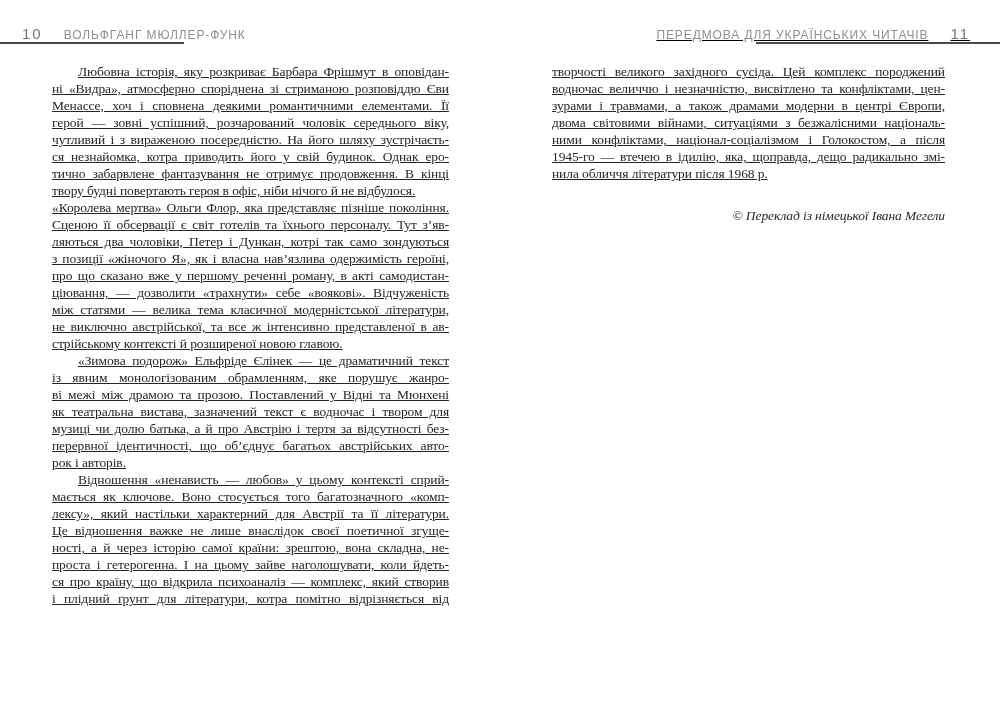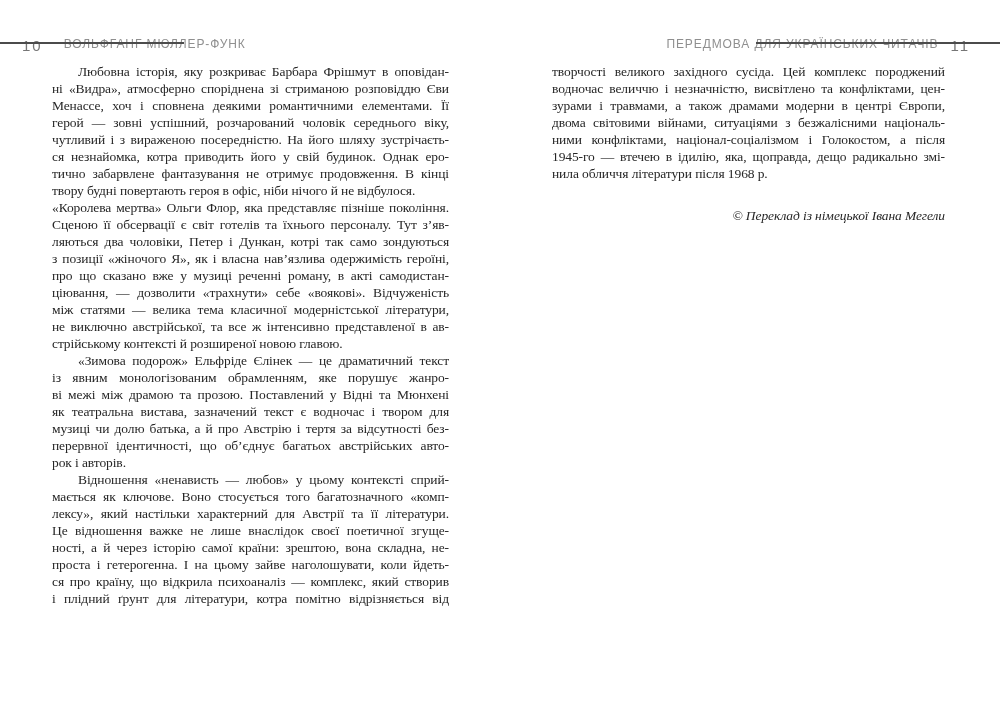--- a/index.html
+++ b/index.html
@@ -6,27 +6,27 @@
   body {
     width: 1000px; height: 709px;
     background: #ffffff;
     position: relative;
     overflow: hidden;
     font-family: "Liberation Serif", serif;
   }
 
   
   .running-head {
-    position: absolute; top: 37px;
-    display: flex; align-items: flex-start;
+    position: absolute; top: 25px;
+    display: flex; align-items: flex-end;
     font-family: "Liberation Sans", sans-serif;
     white-space: nowrap;
   }
   .head-left  { left: 22px; gap: 21px; }
-  .head-right { right: 30px; gap: 12px; }
+  .head-right { right: 30px; gap: 22px; text-decoration: underline; }
   .pagenum {
     font-size: 15px; color: #767676;
     letter-spacing: 2px; font-weight: 400;
   }
   .running-title {
     font-size: 12px; color: #8f8f8f;
     letter-spacing: 0.9px; font-weight: 400;
   }
   .head-rule {
     position: absolute; top: 42px; height: 2px;
@@ -43,20 +43,21 @@
     letter-spacing: -0.1px;
   }
   .body-left  { left: 52px;  width: 397px; }
   .body-right { left: 552px; width: 393px; }
 
   .para { margin: 0; }
   .line {
     height: 17px; overflow: hidden;
     text-align: justify;
     text-align-last: justify;
+    text-decoration: underline;
   }
   .line.last   { text-align-last: left; }
   .line.indent { text-indent: 26px; }
 
   .attribution {
     margin-top: 25px;
     text-align: right;
     font-style: italic;
     font-size: 13.5px;
     color: #262626;
@@ -88,21 +89,21 @@
         <div class="line">чутливий і з вираженою посередністю. На його шляху зустрічаєть-</div>
         <div class="line">ся незнайомка, котра приводить його у свій будинок. Однак еро-</div>
         <div class="line">тично забарвлене фантазування не отримує продовження. В кінці</div>
         <div class="line last">твору будні повертають героя в офіс, ніби нічого й не відбулося.</div>
       </div>
       <div class="para">
         <div class="line">«Королева мертва» Ольги Флор, яка представляє пізніше покоління.</div>
         <div class="line">Сценою її обсервації є світ готелів та їхнього персоналу. Тут з’яв-</div>
         <div class="line">ляються два чоловіки, Петер і Дункан, котрі так само зондуються</div>
         <div class="line">з позиції «жіночого Я», як і власна нав’язлива одержимість героїні,</div>
-        <div class="line">про що сказано вже у музиці реченні роману, в акті самодистан-</div>
+        <div class="line">про що сказано вже у першому реченні роману, в акті самодистан-</div>
         <div class="line">ціювання, — дозволити «трахнути» себе «воякові». Відчуженість</div>
         <div class="line">між статями — велика тема класичної модерністської літератури,</div>
         <div class="line">не виключно австрійської, та все ж інтенсивно представленої в ав-</div>
         <div class="line last">стрійському контексті й розширеної новою главою.</div>
       </div>
       <div class="para">
         <div class="line indent">«Зимова подорож» Ельфріде Єлінек — це драматичний текст</div>
         <div class="line">із явним монологізованим обрамленням, яке порушує жанро-</div>
         <div class="line">ві межі між драмою та прозою. Поставлений у Відні та Мюнхені</div>
         <div class="line">як театральна вистава, зазначений текст є водночас і твором для</div>

